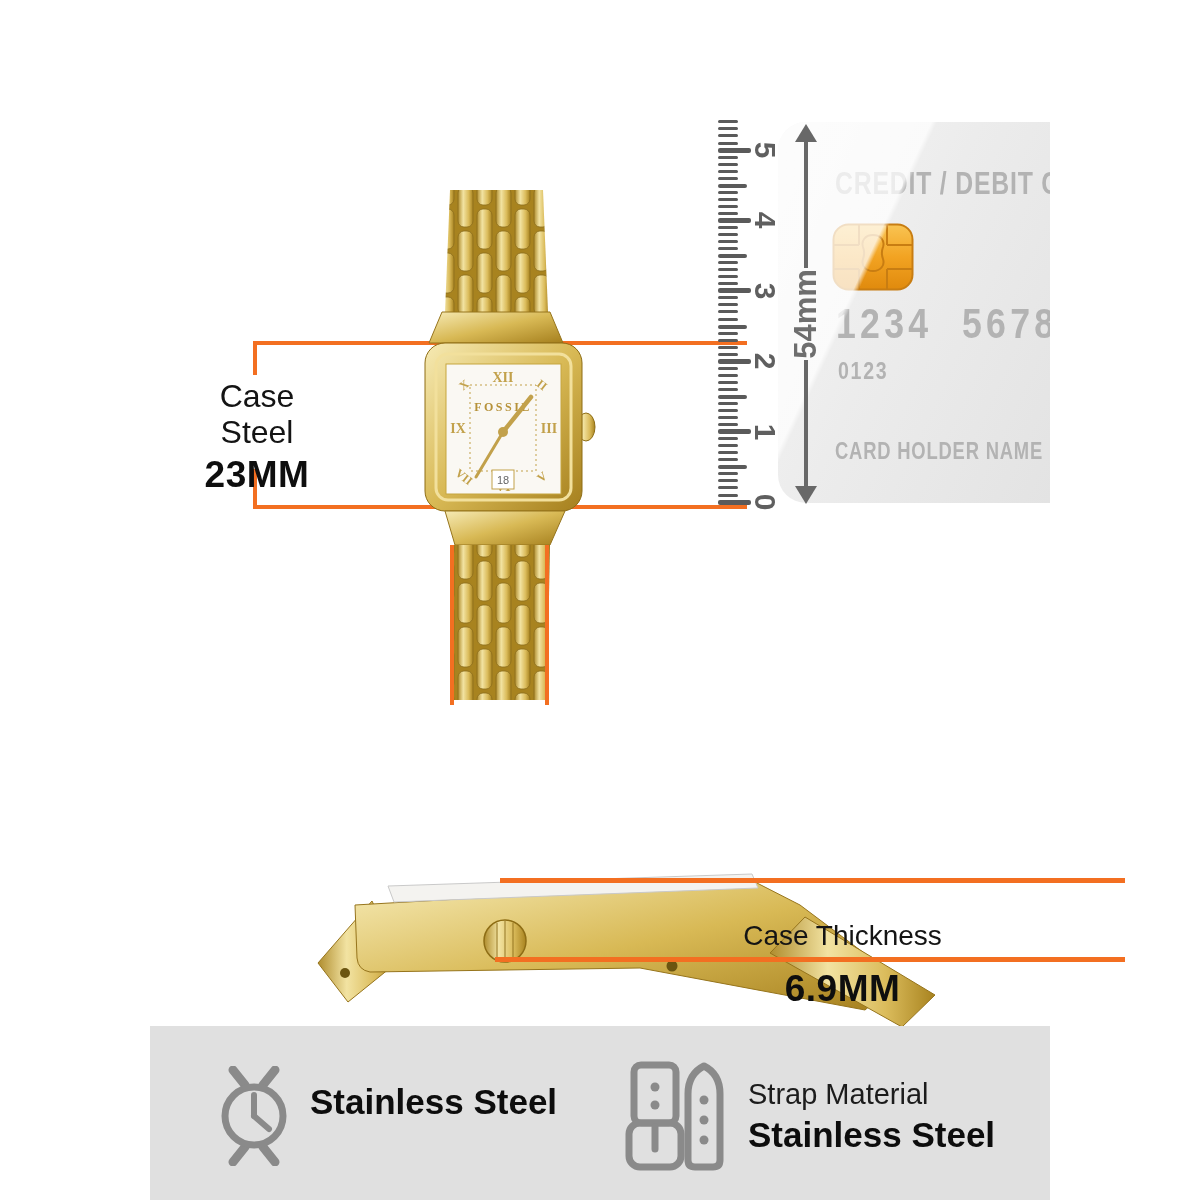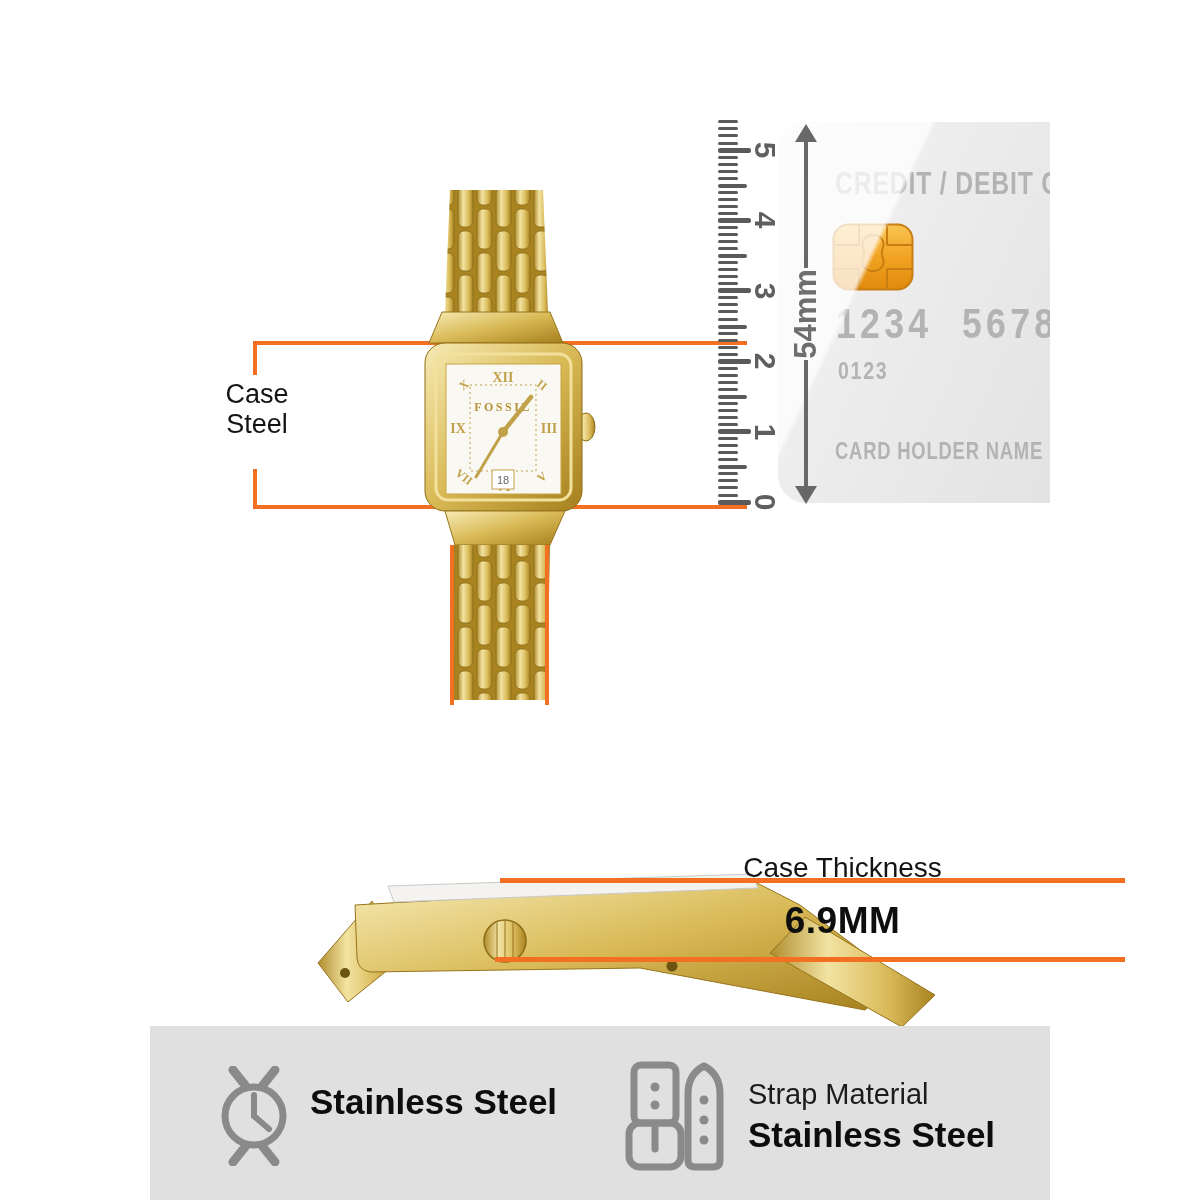--- a/index.html
+++ b/index.html
@@ -4,21 +4,21 @@
 <style>
   html,body{margin:0;padding:0;background:#fff;}
   .canvas{position:relative;width:1200px;height:1200px;background:#ffffff;overflow:hidden;
           font-family:"Liberation Sans",sans-serif;color:#1b1b1b;}
   .abs{position:absolute;}
 
   
   .oline{position:absolute;background:#F36F21;}
 
   
-  .meas-label{font-size:27px;line-height:1.12;color:#141414;text-align:center;}
+  .meas-label{font-size:32px;line-height:1.12;color:#141414;text-align:center;}
   .meas-value{font-size:37px;font-weight:bold;color:#0e0e0e;text-align:center;letter-spacing:0.5px;}
 
   
   #ruler{position:absolute;left:0;top:0;width:1200px;height:1200px;pointer-events:none;}
   .tick{position:absolute;left:718px;background:#5a5a5a;border-radius:2px;}
   .tick.minor{width:20px;height:3px;}
   .tick.mid{width:29px;height:4px;}
   .tick.major{width:33px;height:5px;}
   .tick-num{position:absolute;left:748px;width:34px;height:32px;display:flex;align-items:center;justify-content:center;
             font-size:30px;font-weight:bold;color:#5f5f5f;transform:rotate(90deg);}
@@ -57,20 +57,21 @@
 
   <div class="oline" style="left:253px;top:341px;width:494px;height:4px;"></div>
   <div class="oline" style="left:253px;top:505px;width:494px;height:4px;"></div>
   <div class="oline" style="left:253px;top:341px;width:4px;height:34px;"></div>
   <div class="oline" style="left:253px;top:469px;width:4px;height:40px;"></div>
   <div class="abs" style="left:167px;top:379px;width:180px;">
     <div class="meas-label">
       <span>Case</span><br>
       <span>Steel</span>
     </div>
+    <div class="meas-value" style="margin-top:3px;">23MM</div>
   </div>
 
   <div id="ruler">
       <div class="tick major" style="top: 499.5px;"></div>
       <div class="tick-num" style="top: 486px;">0</div>
       <div class="tick minor" style="top: 493.5px;"></div>
       <div class="tick minor" style="top: 486.4px;"></div>
       <div class="tick minor" style="top: 479.4px;"></div>
       <div class="tick minor" style="top: 472.3px;"></div>
       <div class="tick mid" style="top: 465.3px;"></div>
@@ -226,21 +227,21 @@
 
     <path d="M505,62 L635,140 L602,172 L470,98 Z" fill="url(#gold1)" stroke="#96741c" stroke-width="1"></path>
     <circle cx="372" cy="111" r="5.5" fill="#6b5510"></circle>
 
     <circle cx="205" cy="86" r="21" fill="url(#gold1)" stroke="#8e6d15" stroke-width="1.5"></circle>
     <path d="M197,68 V104 M205,66 V106 M213,68 V104" stroke="#8a6c1a" stroke-width="1.5" opacity="0.6"></path>
   </svg>
 
   <div class="oline" style="left:500px;top:878px;width:625px;height:5px;"></div>
   <div class="oline" style="left:495px;top:957px;width:630px;height:5px;"></div>
-  <div class="abs" style="left:700px;top:852px;width:285px;">
+  <div class="abs" style="left:700px;top:920px;width:285px;">
     <div class="meas-label" style="font-size:28px;">Case Thickness</div>
     <div class="meas-value" style="margin-top:17px;">6.9MM</div>
   </div>
 
   <div class="materials-panel">
 
     <svg class="abs" style="left:62px;top:40px;" width="84" height="100" viewBox="0 0 84 100">
       <g stroke="#8a8a8a" fill="none" stroke-linecap="round">
         <path d="M21,4 L33,19" stroke-width="9"></path>
         <path d="M63,4 L51,19" stroke-width="9"></path>

